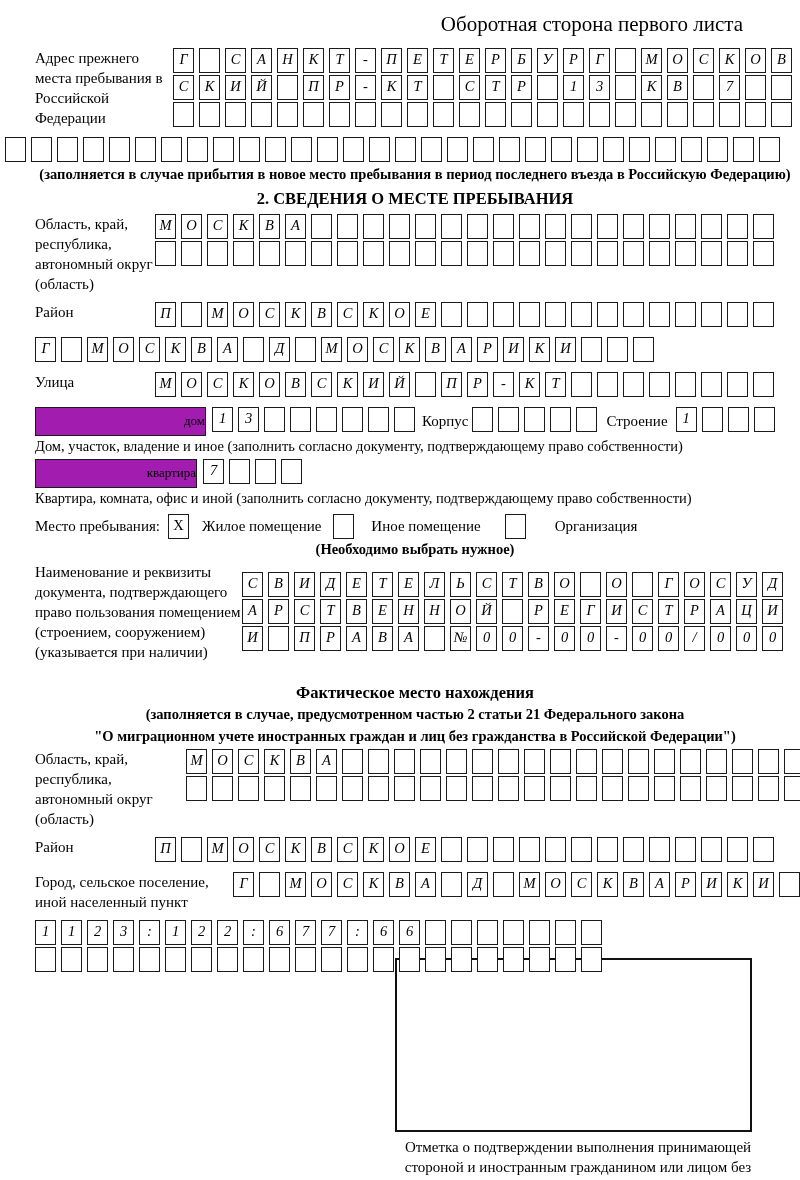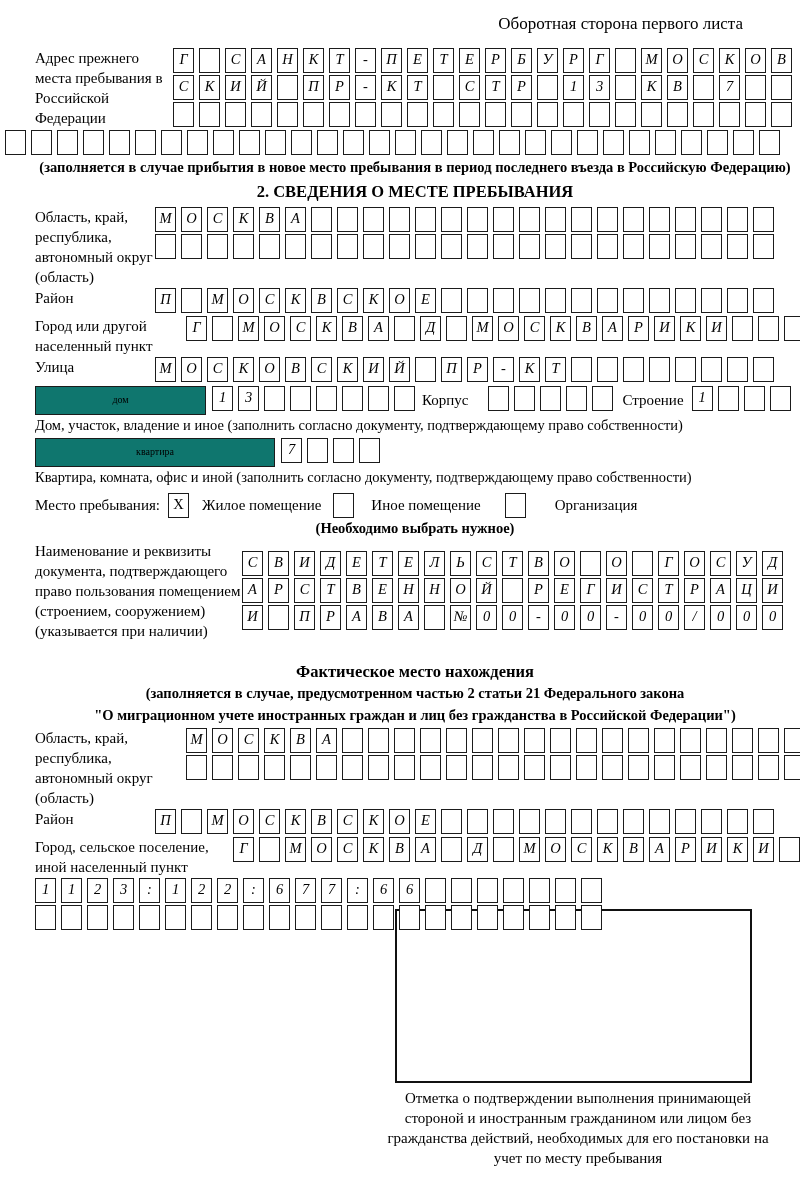--- a/index.html
+++ b/index.html
@@ -3,45 +3,45 @@
 <meta charset="utf-8">
 <style>
   html,body{margin:0;padding:0;background:#ffffff;}
   body{
     width:800px;height:1180px;box-sizing:border-box;
     padding:14px 5px 0 35px;
     color:#000;
     font-family:"Liberation Serif", serif;
     overflow:hidden;
   }
-  .header-note{text-align:right;padding-right:52px;font-size:17px;line-height:20px;margin-bottom:14px;}
-  .field{display:flex;align-items:flex-start;margin-bottom:1px;}
+  .header-note{text-align:right;padding-right:52px;font-size:21px;line-height:20px;margin-bottom:14px;}
+  .field{display:flex;align-items:flex-start;margin-bottom:8px;}
   .flabel{font-size:15px;line-height:20px;flex:0 0 auto;}
   .w138{width:138px}
   .w120{width:120px}
   .w151{width:151px}
   .w207{width:207px}
   .w193{width:193px}
   .w198{width:198px}
   .cells-row{white-space:nowrap;height:27px;margin-bottom:0;font-style:italic;}
   .cell{
     display:inline-block;box-sizing:border-box;
     width:21px;height:25px;border:1.5px solid #1b1b1b;margin-right:5px;
     text-align:center;font-size:14.5px;line-height:21px;vertical-align:top;background:#fff;
   }
   .full-row{margin-left:-30px;height:27px;white-space:nowrap;}
   .center-note{text-align:center;font-size:14.5px;line-height:19px;margin:1px 0 3px;font-weight:bold;}
   .sec-title{text-align:center;font-weight:bold;font-size:16.5px;line-height:21px;margin:4px 0 5px;}
   .inline-label{font-size:15px;line-height:29px;white-space:nowrap;}
   .label-box{
     box-sizing:border-box;border:1.5px solid #1b1b1b;height:29px;line-height:26px;
-    text-align:center;font-size:10px;margin-right:6px;flex:0 0 auto;background:#0f766e;
+    text-align:right;font-size:13px;margin-right:6px;flex:0 0 auto;background:#a21caf;
   }
   .dom-box{width:171px}
-  .kv-box{width:240px}
+  .kv-box{width:162px}
   .hrow{display:flex;align-items:flex-start;margin:2px 0 1px;}
   .left-note{font-size:14.5px;line-height:19px;margin:0 0 3px;}
   .stay-row{display:flex;align-items:center;margin-top:4px;height:28px;}
   .stay-row .flabel{line-height:28px;}
   .stay-gap1{margin-left:8px}
   .stay-gap2{margin-left:12px}
   .stay-gap3{margin-left:24px}
   .checkbox-holder{white-space:nowrap;}
   .mark-box{
     box-sizing:border-box;width:357px;height:174px;border:2px solid #111;
@@ -74,33 +74,32 @@
     <div class="cells-row"><span class="cell"></span><span class="cell"></span><span class="cell"></span><span class="cell"></span><span class="cell"></span><span class="cell"></span><span class="cell"></span><span class="cell"></span><span class="cell"></span><span class="cell"></span><span class="cell"></span><span class="cell"></span><span class="cell"></span><span class="cell"></span><span class="cell"></span><span class="cell"></span><span class="cell"></span><span class="cell"></span><span class="cell"></span><span class="cell"></span><span class="cell"></span><span class="cell"></span><span class="cell"></span><span class="cell"></span></div>
   </div>
 </div>
 
 <div class="field">
   <div class="flabel w120">Район</div>
   <div class="cells-row"><span class="cell">П</span><span class="cell"></span><span class="cell">М</span><span class="cell">О</span><span class="cell">С</span><span class="cell">К</span><span class="cell">В</span><span class="cell">С</span><span class="cell">К</span><span class="cell">О</span><span class="cell">Е</span><span class="cell"></span><span class="cell"></span><span class="cell"></span><span class="cell"></span><span class="cell"></span><span class="cell"></span><span class="cell"></span><span class="cell"></span><span class="cell"></span><span class="cell"></span><span class="cell"></span><span class="cell"></span><span class="cell"></span></div>
 </div>
 
 <div class="field">
-  <div class="flabel w151">Город или другой населенный пункт</div>
   <div class="cells-row"><span class="cell">Г</span><span class="cell"></span><span class="cell">М</span><span class="cell">О</span><span class="cell">С</span><span class="cell">К</span><span class="cell">В</span><span class="cell">А</span><span class="cell"></span><span class="cell">Д</span><span class="cell"></span><span class="cell">М</span><span class="cell">О</span><span class="cell">С</span><span class="cell">К</span><span class="cell">В</span><span class="cell">А</span><span class="cell">Р</span><span class="cell">И</span><span class="cell">К</span><span class="cell">И</span><span class="cell"></span><span class="cell"></span><span class="cell"></span></div>
 </div>
 
 <div class="field">
   <div class="flabel w120">Улица</div>
   <div class="cells-row"><span class="cell">М</span><span class="cell">О</span><span class="cell">С</span><span class="cell">К</span><span class="cell">О</span><span class="cell">В</span><span class="cell">С</span><span class="cell">К</span><span class="cell">И</span><span class="cell">Й</span><span class="cell"></span><span class="cell">П</span><span class="cell">Р</span><span class="cell">-</span><span class="cell">К</span><span class="cell">Т</span><span class="cell"></span><span class="cell"></span><span class="cell"></span><span class="cell"></span><span class="cell"></span><span class="cell"></span><span class="cell"></span><span class="cell"></span></div>
 </div>
 
 <div class="hrow">
   <div class="label-box dom-box">дом</div>
   <div class="cells-row"><span class="cell">1</span><span class="cell">3</span><span class="cell"></span><span class="cell"></span><span class="cell"></span><span class="cell"></span><span class="cell"></span><span class="cell"></span></div>
-  <div class="inline-label" style="margin:0 20px 0 2px;">Корпус</div>
+  <div class="inline-label" style="margin:0 4px 0 2px;">Корпус</div>
   <div class="cells-row"><span class="cell"></span><span class="cell"></span><span class="cell"></span><span class="cell"></span><span class="cell"></span></div>
   <div class="inline-label" style="margin:0 8px 0 4px;">Строение</div>
   <div class="cells-row"><span class="cell">1</span><span class="cell"></span><span class="cell"></span><span class="cell"></span></div>
 </div>
 <div class="left-note">Дом, участок, владение и иное (заполнить согласно документу, подтверждающему право собственности)</div>
 
 <div class="hrow">
   <div class="label-box kv-box">квартира</div>
   <div class="cells-row"><span class="cell">7</span><span class="cell"></span><span class="cell"></span><span class="cell"></span></div>
 </div>

